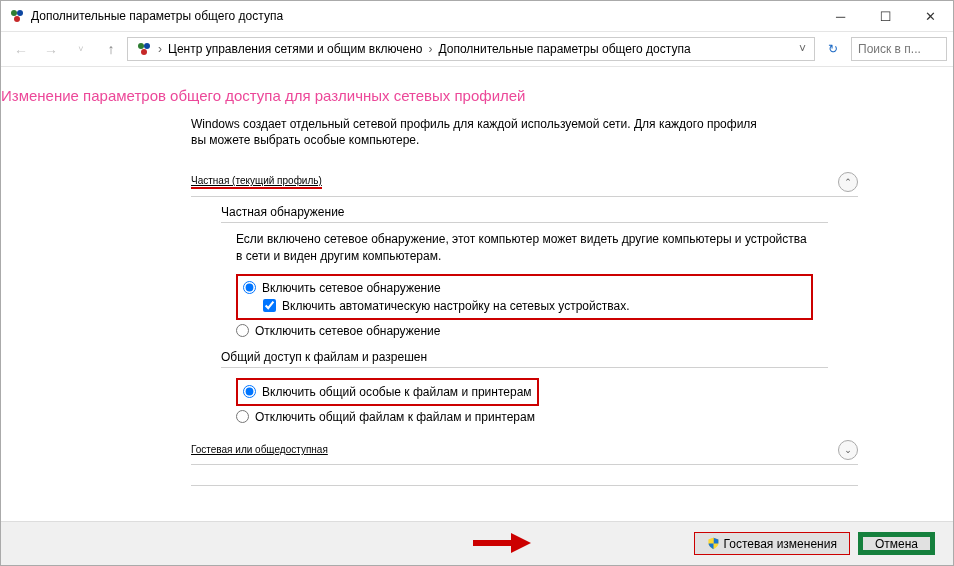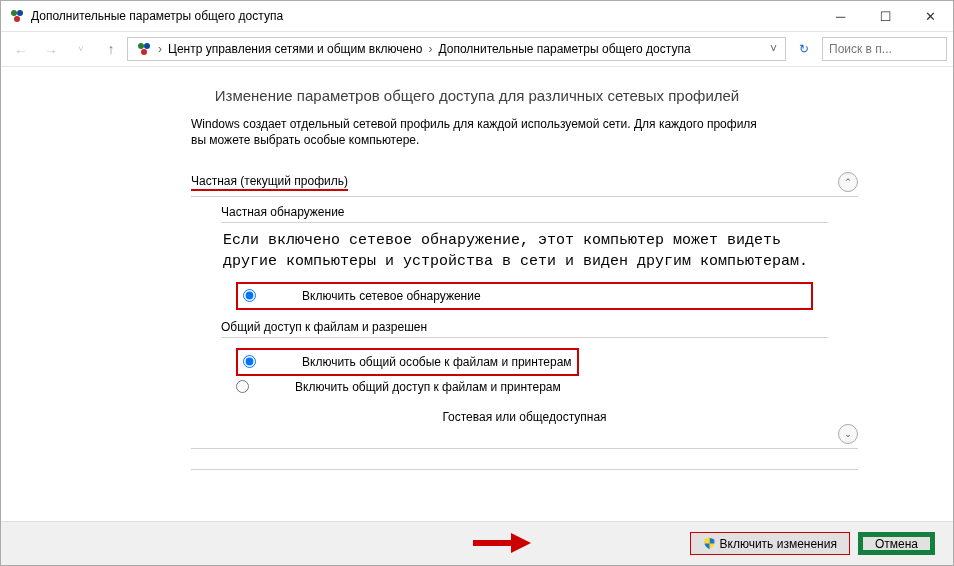--- a/index.html
+++ b/index.html
@@ -13,41 +13,41 @@
     
     .navbar { height: 36px; border-top: 1px solid #e5e5e5; border-bottom: 1px solid #e5e5e5; display: flex; align-items: center; padding: 0 6px; gap: 2px; }
     .nav-btn { width: 28px; height: 24px; display: flex; align-items: center; justify-content: center; color: #888; font-size: 14px; }
     .nav-btn.disabled { opacity: 0.5; }
     .nav-icon { width: 16px; height: 16px; margin: 0 4px; }
     .breadcrumb { flex: 1; height: 24px; border: 1px solid #ccc; display: flex; align-items: center; padding: 0 4px; font-size: 12px; }
     .breadcrumb-item { padding: 0 4px; }
     .breadcrumb-sep { color: #666; padding: 0 2px; }
     .breadcrumb-drop { margin-left: auto; color: #666; padding: 0 4px; }
     .refresh-btn { width: 24px; height: 24px; display: flex; align-items: center; justify-content: center; color: #1a68c4; margin: 0 4px; }
-    .search-box { width: 125px; height: 24px; border: 1px solid #ccc; padding: 0 6px; font-size: 12px; color: #777; display: flex; align-items: center; }
+    .search-box { width: 96px; height: 24px; border: 1px solid #ccc; padding: 0 6px; font-size: 12px; color: #777; display: flex; align-items: center; }
     
     .content { padding: 20px 0 0 0; height: 454px; overflow: hidden; position: relative; }
     
-    h1.page-title { color: #404040; font-size: 15px; font-weight: normal; text-align: center; margin-bottom: 12px; }
+    h1.page-title { color: #ec4899; font-size: 15px; font-weight: normal; margin-bottom: 12px; }
     
     .intro-text { margin: 0 190px 20px 190px; font-size: 12px; color: #000; line-height: 1.35; }
     
     .profile-section { margin: 0 95px 0 190px; }
     
     .profile-header { border-bottom: 1px solid #d0d0d0; padding: 4px 0; display: flex; align-items: center; position: relative; }
-    .profile-header-label { font-size: 12px; color: #000; }
+    .profile-header-label { font-size: 10px; color: #000; text-decoration: underline; }
     .profile-header.highlighted .profile-header-label { border-bottom: 2px solid #c00; padding-bottom: 1px; }
     .expand-btn { width: 20px; height: 20px; border: 1px solid #aaa; border-radius: 50%; margin-left: auto; display: flex; align-items: center; justify-content: center; background: #f7f7f7; font-size: 9px; color: #555; }
     
     .subsection { margin: 8px 30px 10px 30px; }
     .subsection-title { font-size: 12px; border-bottom: 1px solid #d0d0d0; padding-bottom: 3px; margin-bottom: 8px; }
-    .subsection-desc { font-size: 15px; margin: 0 15px 10px 2px; line-height: 1.35; font-family: Liberation Mono, monospace; }
+    .subsection-desc { font-size: 12px; margin: 0 15px 10px 15px; line-height: 1.35; }
     
     .option-group { margin: 0 15px; }
-    .radio-row { display: flex; align-items: center; padding: 2px 0; font-size: 12px; gap: 40px; }
+    .radio-row { display: flex; align-items: center; padding: 2px 0; font-size: 12px; }
     .radio-row input { margin-right: 6px; }
     .checkbox-row { display: flex; align-items: center; padding: 2px 0 2px 20px; font-size: 12px; }
     .checkbox-row input { margin-right: 6px; }
     
     .red-box { border: 2px solid #c00; padding: 3px 5px; margin: 2px 0; }
     
     .bottom-bar { position: absolute; bottom: 0; left: 0; right: 0; height: 44px; border-top: 1px solid #ddd; background: #f0f0f0; display: flex; align-items: center; justify-content: flex-end; padding: 0 18px; gap: 8px; }
     .btn { height: 23px; padding: 0 12px; background: #e1e1e1; border: 5px solid #15803d; font-size: 12px; display: inline-flex; align-items: center; gap: 4px; }
     .btn.save { border: 1.5px solid #c00; }
     .shield-icon { width: 13px; height: 13px; }
@@ -109,41 +109,49 @@
 
     <div class="subsection">
       <div class="subsection-title">Частная обнаружение</div>
       <p class="subsection-desc">Если включено сетевое обнаружение, этот компьютер может видеть другие компьютеры и устройства в сети и виден другим компьютерам.</p>
       <div class="option-group">
         <div class="red-box">
           <label class="radio-row">
             <input type="radio" name="disc" checked="" style="">
             <span>Включить сетевое обнаружение</span>
           </label>
+          <label class="checkbox-row">
+            <input type="checkbox" checked="" style="">
+            <span>Включить автоматическую настройку на сетевых устройствах.</span>
+          </label>
         </div>
+        <label class="radio-row">
+          <input type="radio" name="disc" style="">
+          <span>Отключить сетевое обнаружение</span>
+        </label>
       </div>
     </div>
 
     <div class="subsection">
       <div class="subsection-title">Общий доступ к файлам и разрешен</div>
       <div class="option-group">
         <div class="red-box" style="display:inline-block;">
           <label class="radio-row">
             <input type="radio" name="share" checked="" style="">
             <span>Включить общий особые к файлам и принтерам</span>
           </label>
         </div>
         <label class="radio-row">
           <input type="radio" name="share" style="">
-          <span>Включить общий доступ к файлам и принтерам</span>
+          <span>Отключить общий файлам к файлам и принтерам</span>
         </label>
       </div>
     </div>
 
-    <div class="profile-header" style="margin-top:2px;flex-direction:column;">
+    <div class="profile-header" style="margin-top:2px;">
       <span class="profile-header-label">Гостевая или общедоступная</span>
       <span class="expand-btn">⌄</span>
     </div>
 
     <div class="profile-header" style="margin-top:12px;">
       
       
     </div>
   </div>
 </div>
@@ -153,18 +161,18 @@
     <line x1="2" y1="14" x2="42" y2="14" stroke="#c00" stroke-width="6"></line>
     <polygon points="40,4 60,14 40,24" fill="#c00"></polygon>
   </svg>
   <button class="btn save">
     <svg class="shield-icon" viewBox="0 0 16 16">
       <path d="M8 1 L14 3 V8 C14 12 8 15 8 15 C8 15 2 12 2 8 V3 Z" fill="#fdd835"></path>
       <path d="M8 1 L14 3 V8 L8 8 Z" fill="#1976d2"></path>
       <path d="M8 8 L2 8 V3 L8 1 Z" fill="#fdd835"></path>
       <path d="M8 8 L8 15 C8 15 2 12 2 8 Z" fill="#1976d2"></path>
     </svg>
-    <span>Включить изменения</span>
+    <span>Гостевая изменения</span>
   </button>
   <button class="btn">
     <span>Отмена</span>
   </button>
 </div>
 
 </body></html>

